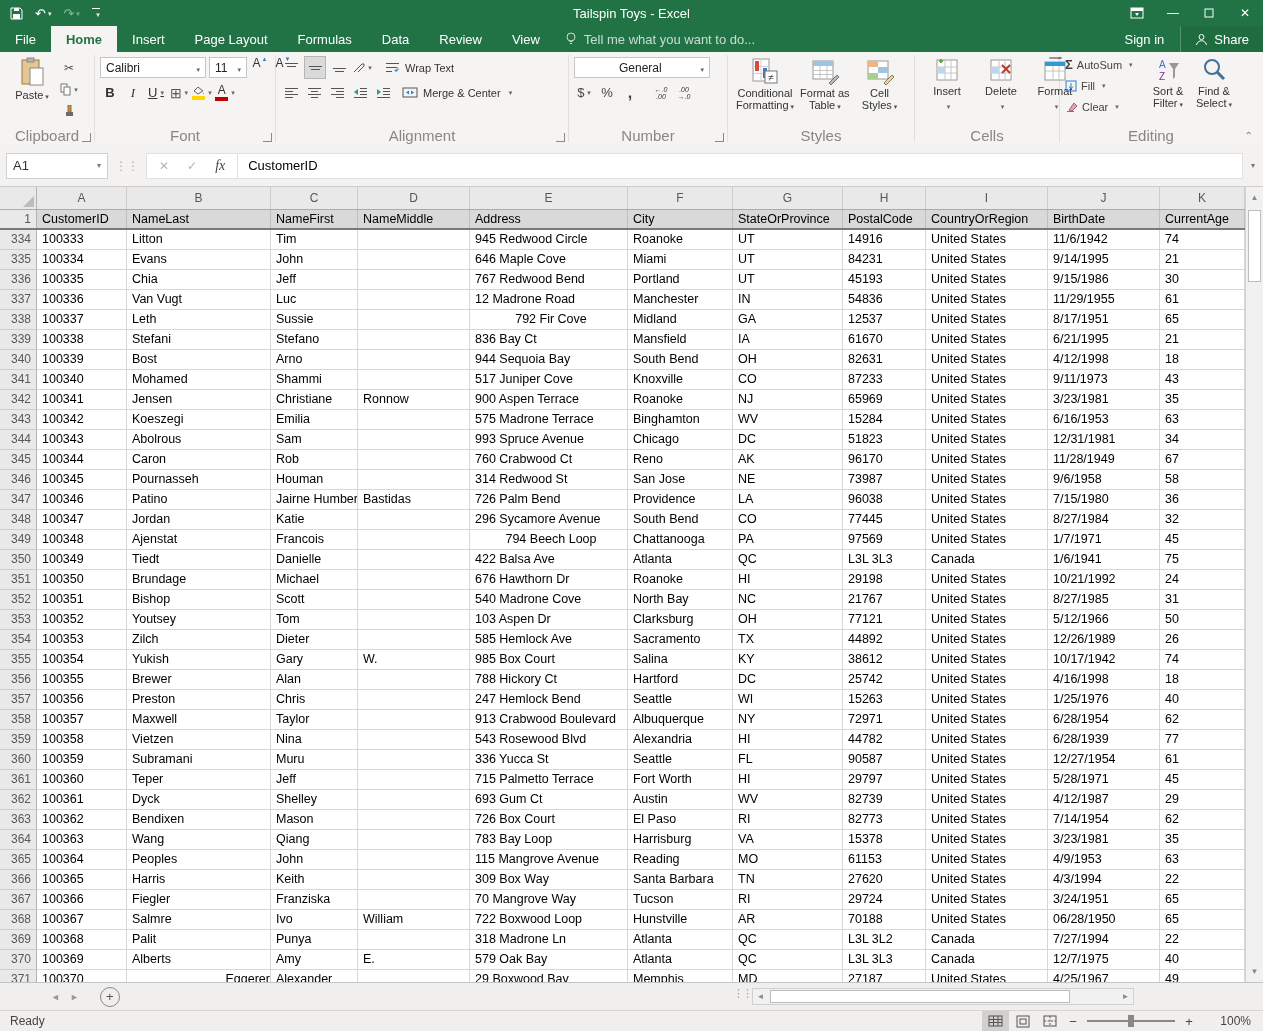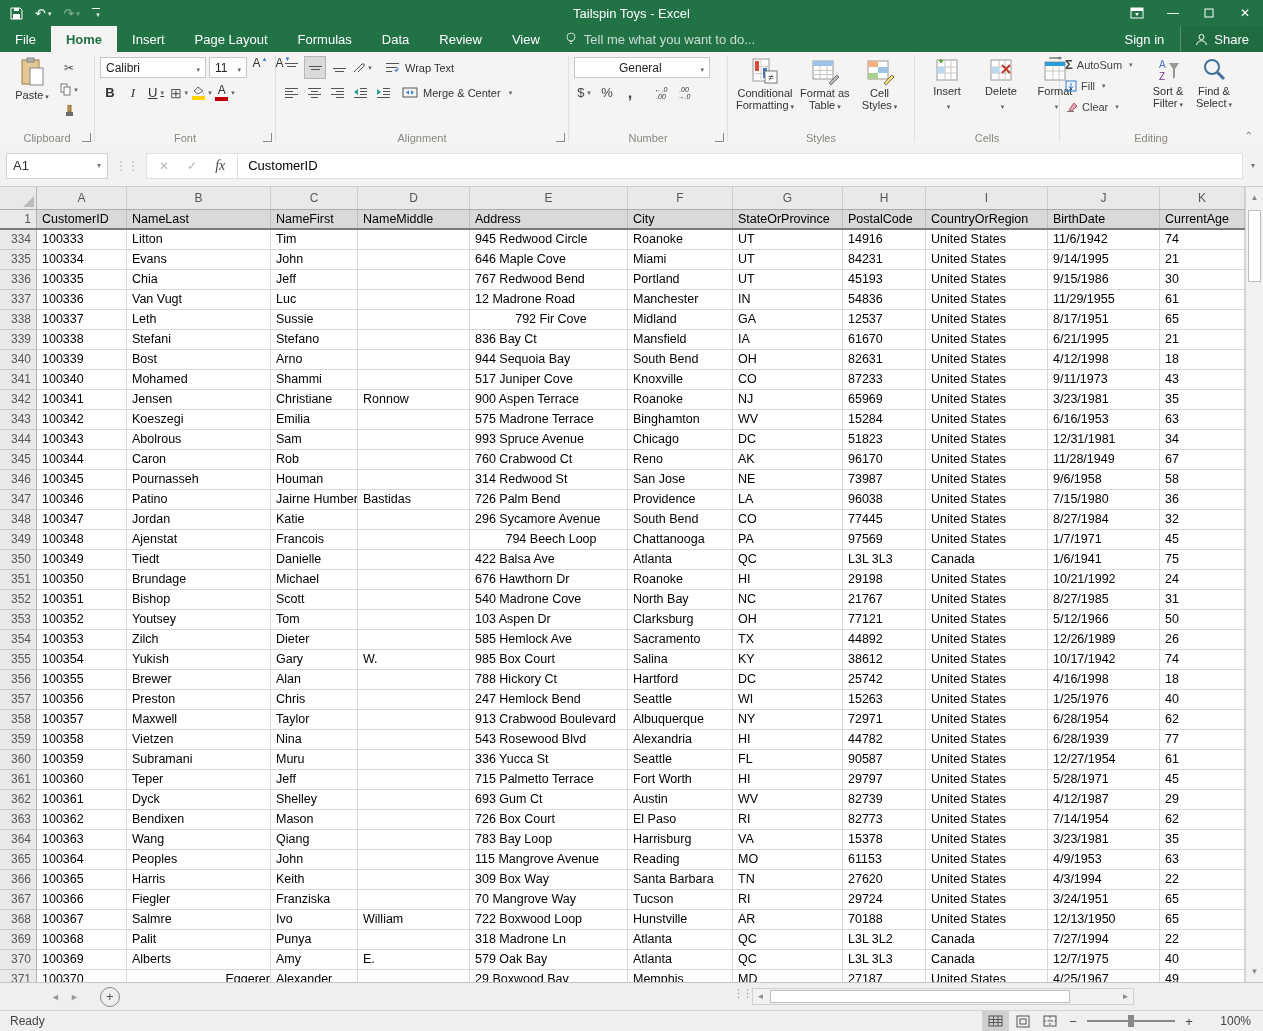--- a/index.html
+++ b/index.html
@@ -22,21 +22,21 @@
   .rtab.active{background:#f5f4f2;color:#217346;font-weight:700;}
   .tellme{display:flex;align-items:center;gap:7px;font-size:13px;color:rgba(255,255,255,.75);padding:0 10px;}
   .account{margin-left:auto;display:flex;align-items:stretch;font-size:13px;}
   .signin{display:flex;align-items:center;padding:0 16px;}
   .share{display:flex;align-items:center;gap:6px;padding:0 14px;border-left:1px solid rgba(255,255,255,.25);background:rgba(0,0,0,.06);}
 
   
   .ribbon{height:93px;background:#f5f4f2;border-bottom:1px solid #d5d3d1;display:flex;position:relative;}
   .rgroup{position:relative;padding:3px 5px 15px;display:flex;align-items:flex-start;}
   .gsep{width:1px;background:#e2e0de;margin:3px 0;}
-  .glabel{position:absolute;bottom:1px;left:0;right:0;text-align:center;font-size:11px;color:#898785;}
+  .glabel{position:absolute;bottom:1px;left:0;right:0;text-align:center;font-size:15px;color:#898785;}
   .launcher{position:absolute;right:3px;bottom:3px;width:8px;height:8px;border-right:1px solid #8b8987;border-bottom:1px solid #8b8987;}
   .bigbtn{display:flex;flex-direction:column;align-items:center;justify-content:flex-start;font-size:11px;color:#333;
     text-align:center;line-height:12px;padding:2px 3px;min-width:48px;gap:2px;}
   .bigbtn .dd2::after{content:" ▾";font-size:7px;color:#555;}
   .col{display:flex;flex-direction:column;}
   .srow{display:flex;align-items:center;height:25px;gap:3px;}
   .sbtn{display:flex;align-items:center;justify-content:center;min-width:20px;height:21px;color:#444;font-size:13px;}
   .sbtn.sel{background:#dadada;border:1px solid #b5b5b5;}
   .dd::after{content:"▾";font-size:7px;color:#666;margin-left:3px;}
   .combo{background:#fff;border:1px solid #c8c6c4;height:21px;display:flex;align-items:center;font-size:12px;color:#222;padding:0 5px;box-sizing:border-box;}
@@ -1026,21 +1026,21 @@
         <div class="rownum">368</div>
         <div class="cell" style="width: 90px;">100367</div>
         <div class="cell" style="width: 144px;">Salmre</div>
         <div class="cell" style="width: 87px;">Ivo</div>
         <div class="cell" style="width: 112px;">William</div>
         <div class="cell" style="width: 158px;">722 Boxwood Loop</div>
         <div class="cell" style="width: 105px;">Hunstville</div>
         <div class="cell" style="width: 110px;">AR</div>
         <div class="cell" style="width: 83px;">70188</div>
         <div class="cell" style="width: 122px;">United States</div>
-        <div class="cell" style="width: 112px;">12/13/1950</div>
+        <div class="cell" style="width: 112px;">06/28/1950</div>
         <div class="cell" style="width: 85px;">65</div>
       </div>
       <div class="grow">
         <div class="rownum">369</div>
         <div class="cell" style="width: 90px;">100368</div>
         <div class="cell" style="width: 144px;">Palit</div>
         <div class="cell" style="width: 87px;">Punya</div>
         <div class="cell" style="width: 112px;"></div>
         <div class="cell" style="width: 158px;">318 Madrone Ln</div>
         <div class="cell" style="width: 105px;">Atlanta</div>

